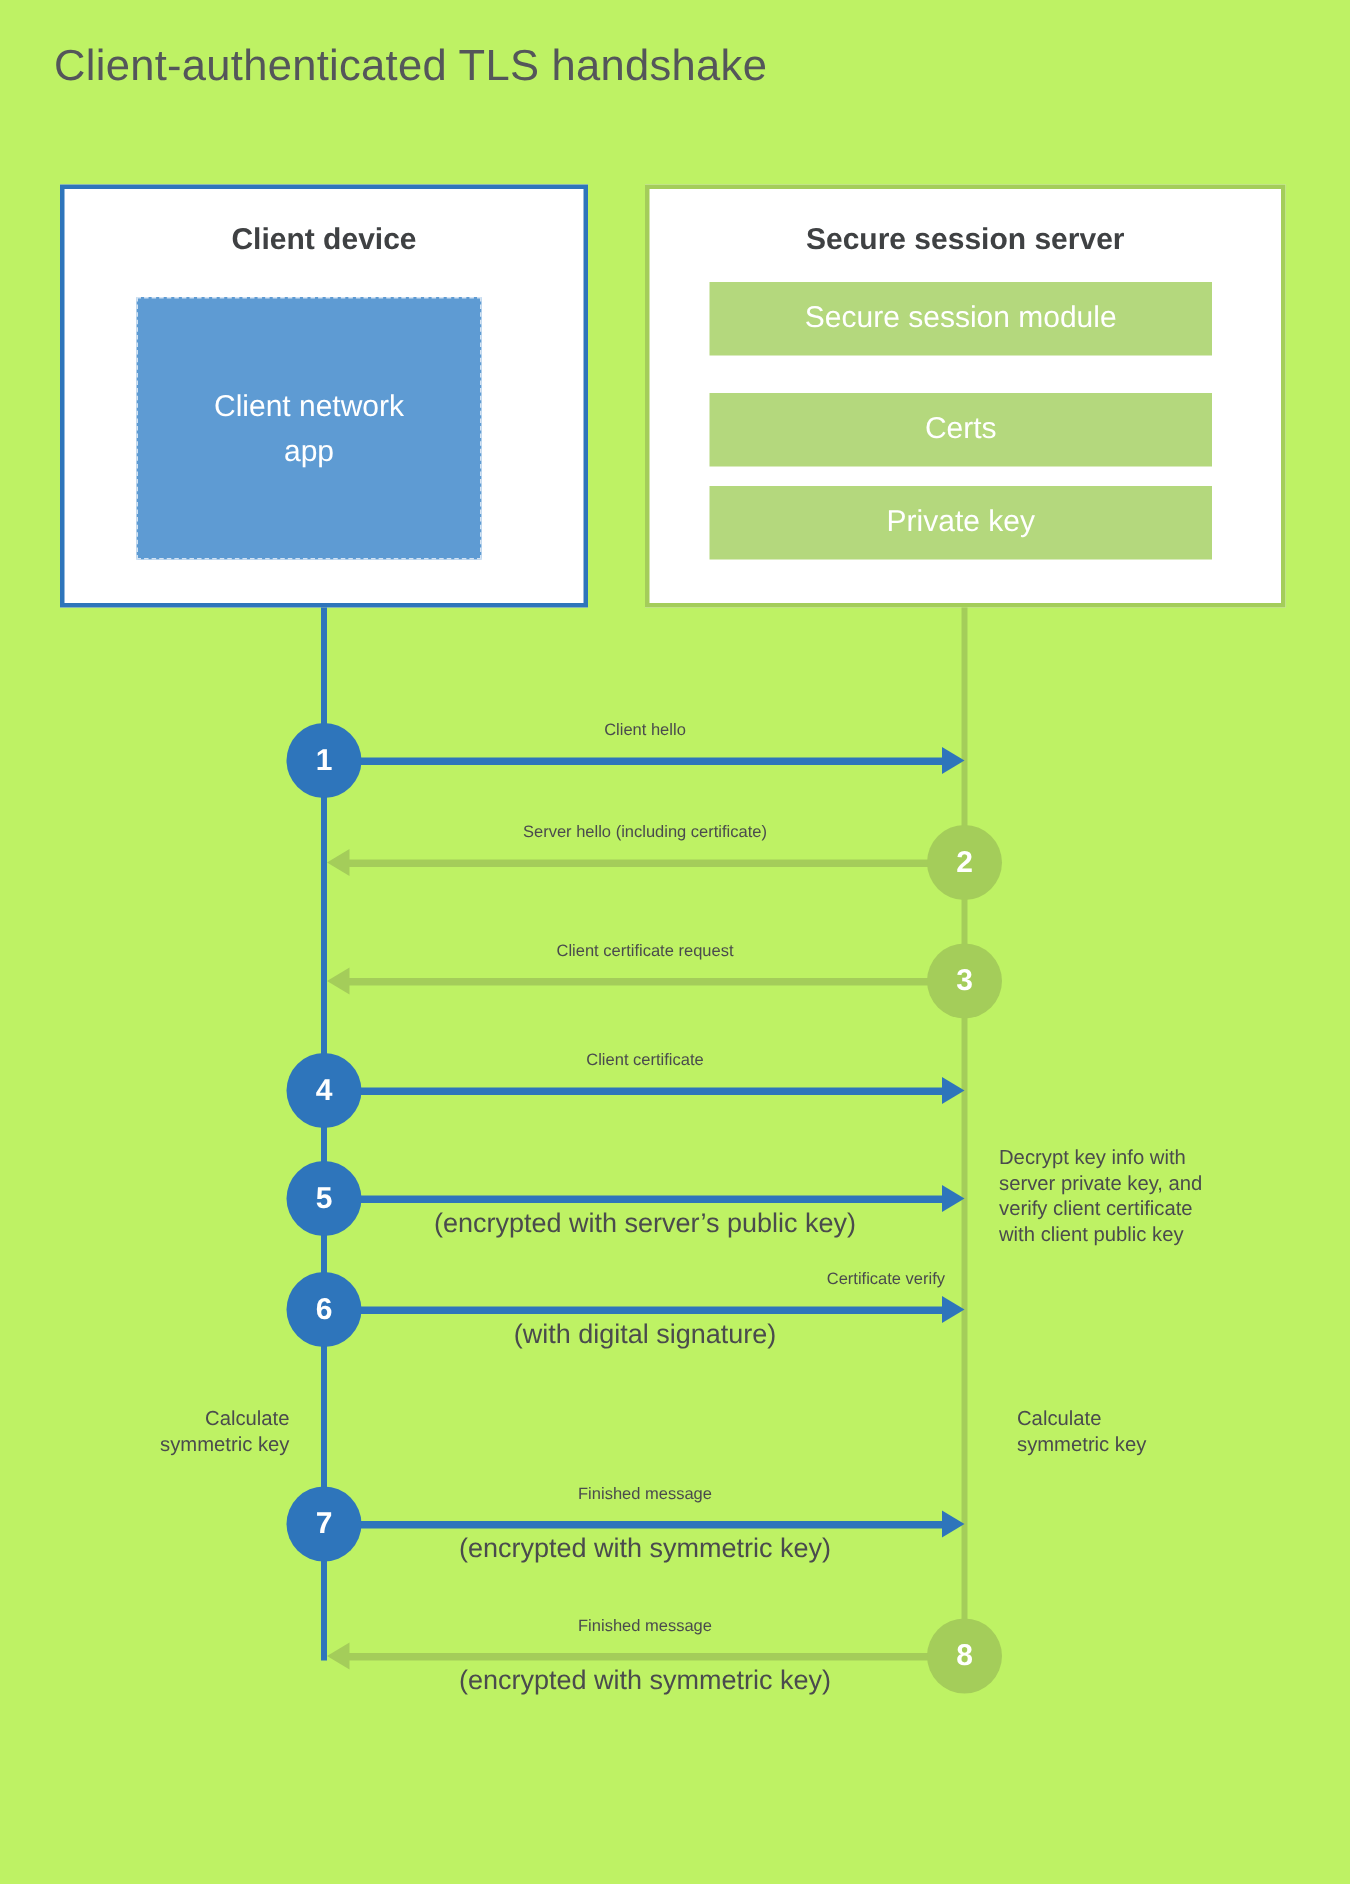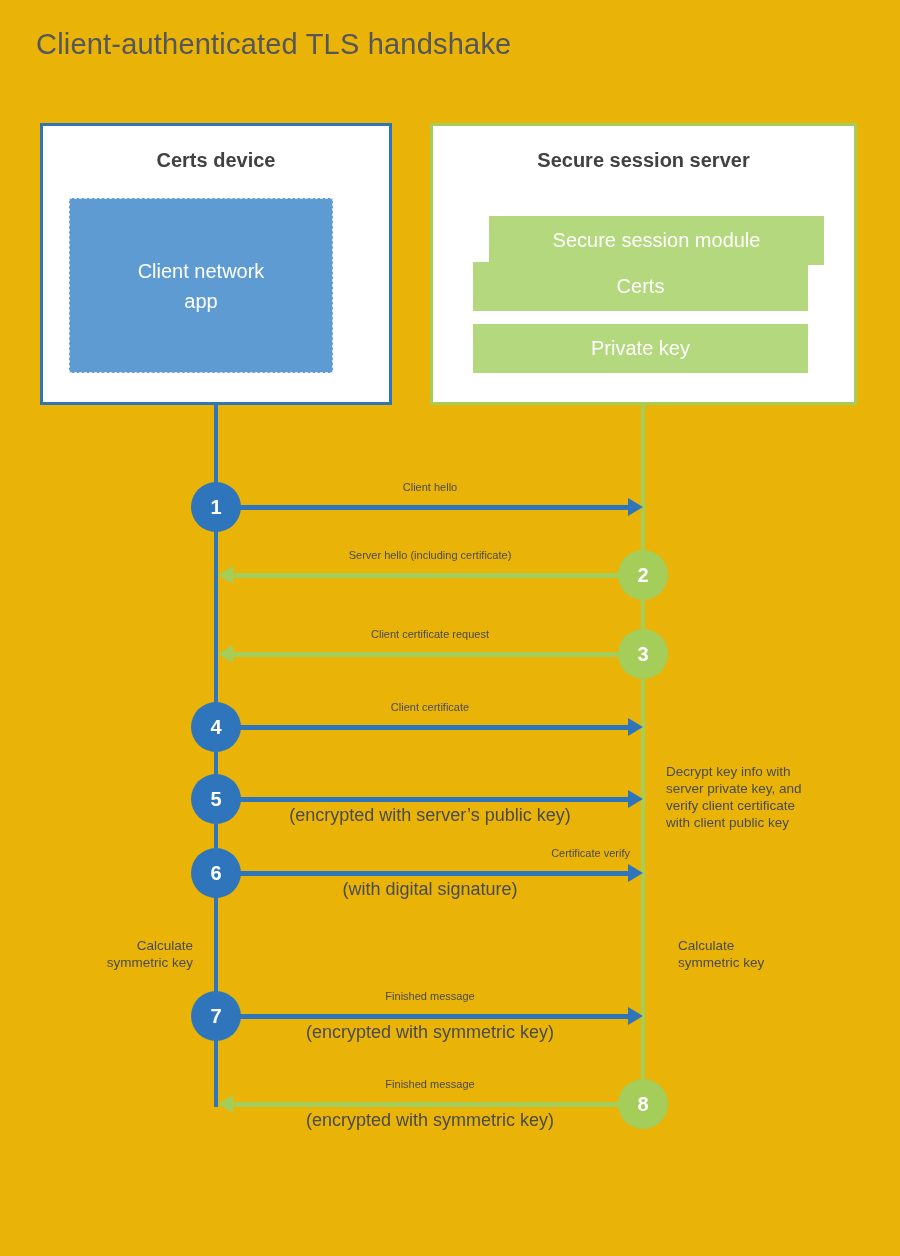--- a/index.html
+++ b/index.html
@@ -1,40 +1,40 @@
 <!DOCTYPE html>
 <html style="--blue: #2e75bb; --blue-fill: #5e9bd3; --green: #a4cd5a; --green-fill: #b4d87d;"><head>
 <meta charset="utf-8">
 <style>
   :root{
     --blue:#2e75bb; --blue-fill:#5e9bd3; --green:#a4cd5a; --green-fill:#b4d87d;
     --text-dark:#3f4143; --text-mid:#54565a; --text-label:#4a4b4d;
   }
   html,body{margin:0;padding:0;background:#fff;}
-  .canvas{position:relative;width:900px;height:1256px;background:#eab308;
+  .canvas{position:relative;width:900px;height:1256px;background:#bef264;
           font-family:"Liberation Sans",sans-serif;overflow:hidden;}
   .title{position:absolute;left:36px;top:28px;font-size:29px;font-weight:400;
          color:var(--text-mid);letter-spacing:0.2px;}
 
   .box{position:absolute;top:123px;height:282px;background:#fff;box-sizing:border-box;}
   .client-box{left:40px;width:352px;border:3px solid var(--blue);}
   .server-box{left:430px;width:427px;border:3px solid var(--green);}
   .box-title{margin-top:23px;text-align:center;font-size:20px;font-weight:bold;
              color:var(--text-dark);}
 
-  .client-app{position:absolute;left:26px;top:72px;width:264px;height:175px;
+  .client-app{position:absolute;left:48px;top:72px;width:230px;height:175px;
               background:var(--blue-fill);border:1px dashed #d3e3f3;box-sizing:border-box;
               display:flex;align-items:center;justify-content:center;}
   .client-app span{display:block;width:160px;text-align:center;color:#fff;
                    font-size:20px;line-height:30px;}
 
   .server-bar{position:absolute;left:40px;width:335px;height:49px;
               background:var(--green-fill);color:#fff;font-size:20px;
               display:flex;align-items:center;justify-content:center;}
-  .bar-1{top:90px;margin-left:16px;} .bar-2{top:136px;} .bar-3{top:198px;}
+  .bar-1{top:62px;} .bar-2{top:136px;} .bar-3{top:198px;}
 
   .vline{position:absolute;width:4px;}
   .vline-blue{left:214px;top:405px;height:702px;background:var(--blue);}
   .vline-green{left:641px;top:405px;height:699px;background:var(--green);}
 
   .step-line{position:absolute;height:5px;z-index:2;}
   .arrow-head{position:absolute;width:0;height:0;z-index:2;
               border-top:9px solid transparent;border-bottom:9px solid transparent;}
   .step-circle{position:absolute;width:50px;height:50px;border-radius:50%;z-index:3;
                color:#fff;font-weight:bold;font-size:20px;
@@ -50,21 +50,21 @@
   .note-calc-right{left:678px;top:937px;width:113px;text-align:left;}
 </style>
 </head>
 <body>
 
 <div class="canvas" id="canvas">
 
   <div class="title">Client-authenticated TLS handshake</div>
 
   <div class="box client-box">
-    <div class="box-title">Certs device</div>
+    <div class="box-title">Client device</div>
     <div class="client-app">
       <span>Client network app</span>
     </div>
   </div>
 
   <div class="box server-box">
     <div class="box-title">Secure session server</div>
     <div class="server-bar bar-1">Secure session module</div>
     <div class="server-bar bar-2">Certs</div>
     <div class="server-bar bar-3">Private key</div>

